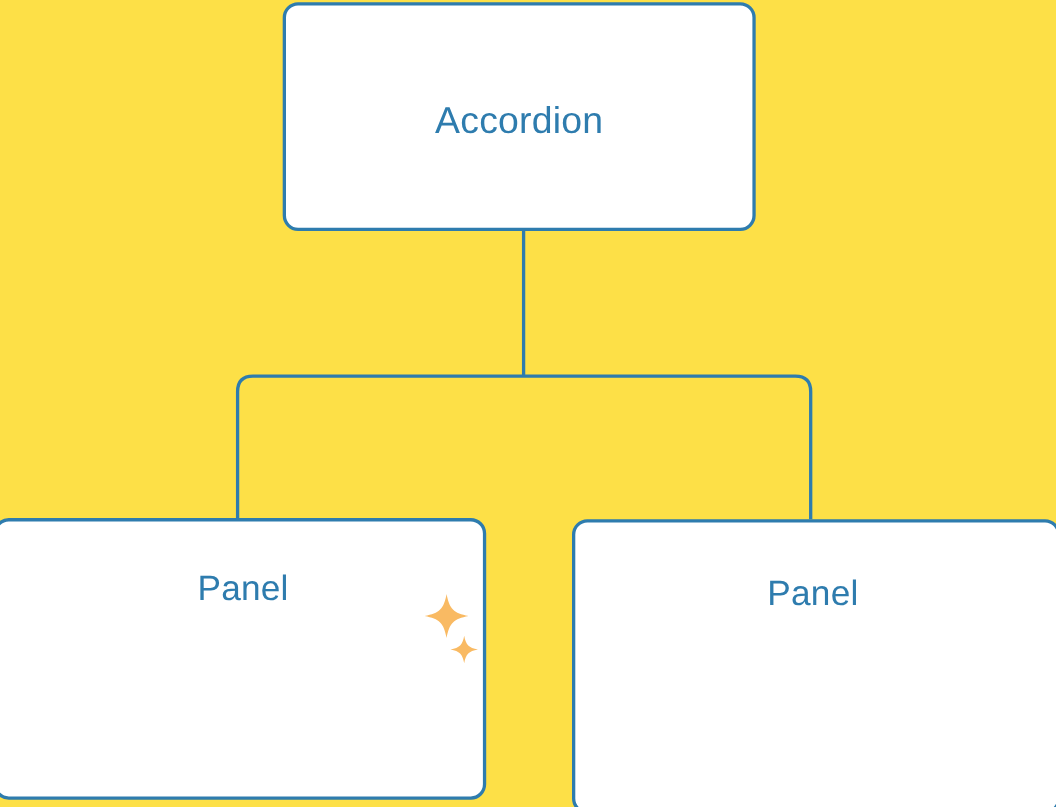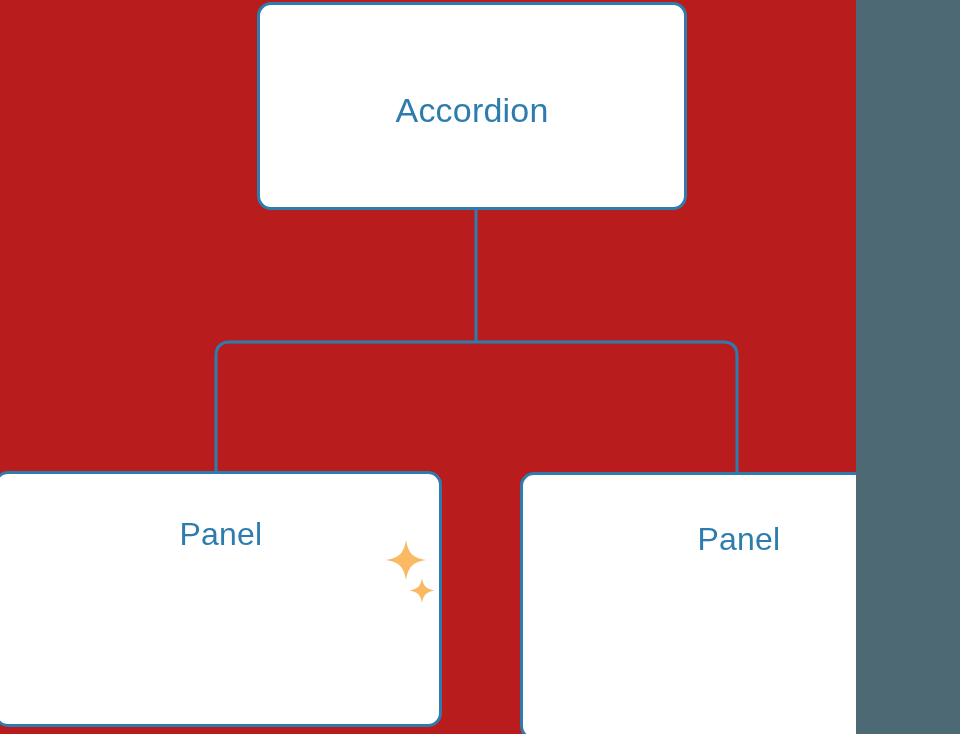--- a/index.html
+++ b/index.html
@@ -2,23 +2,23 @@
 <html><head>
 <meta charset="utf-8">
 <style>
   html, body {
     margin: 0;
     padding: 0;
     background: #4c6974;
   }
   #canvas {
     position: relative;
-    width: 856px;
+    width: 960px;
     height: 734px;
-    background: #b91c1c;
+    background: #fde047;
     overflow: hidden;
     font-family: "Liberation Sans", sans-serif;
   }
 
   
   #connectors {
     position: absolute;
     left: 0;
     top: 0;
     width: 960px;

